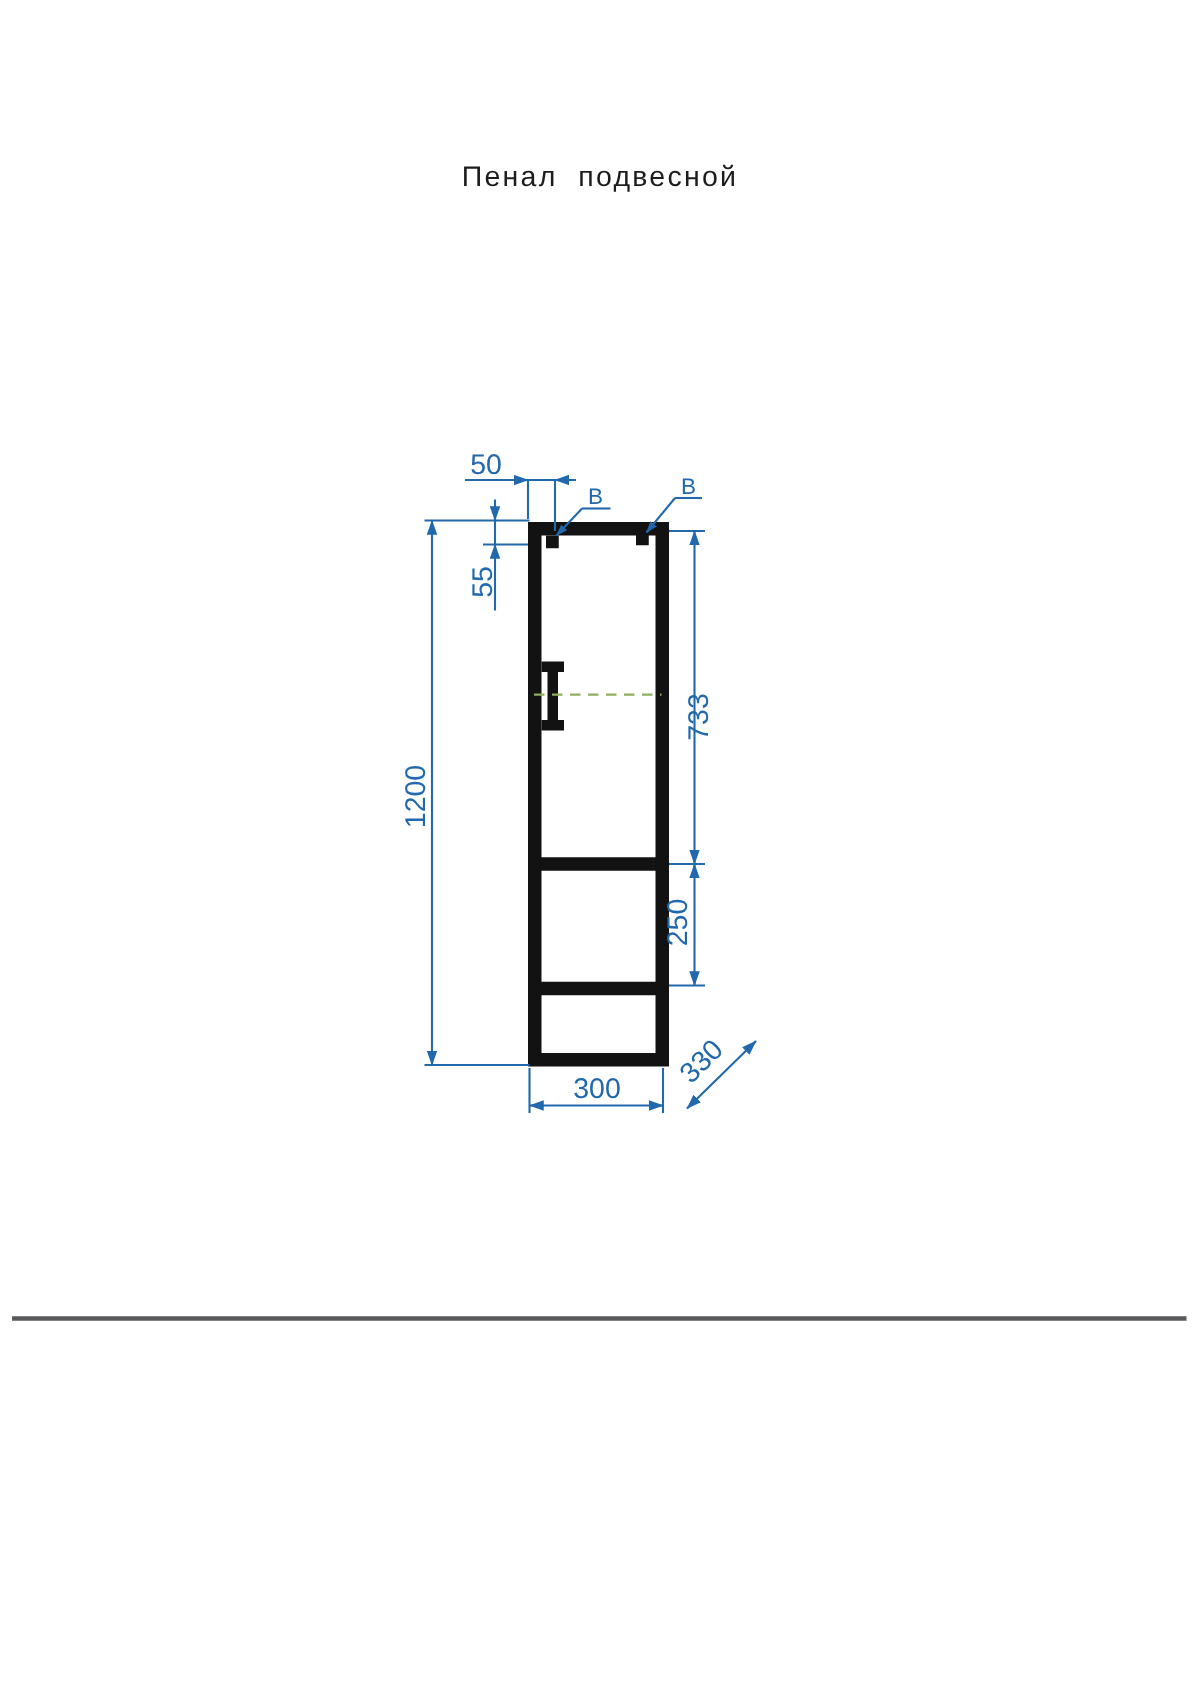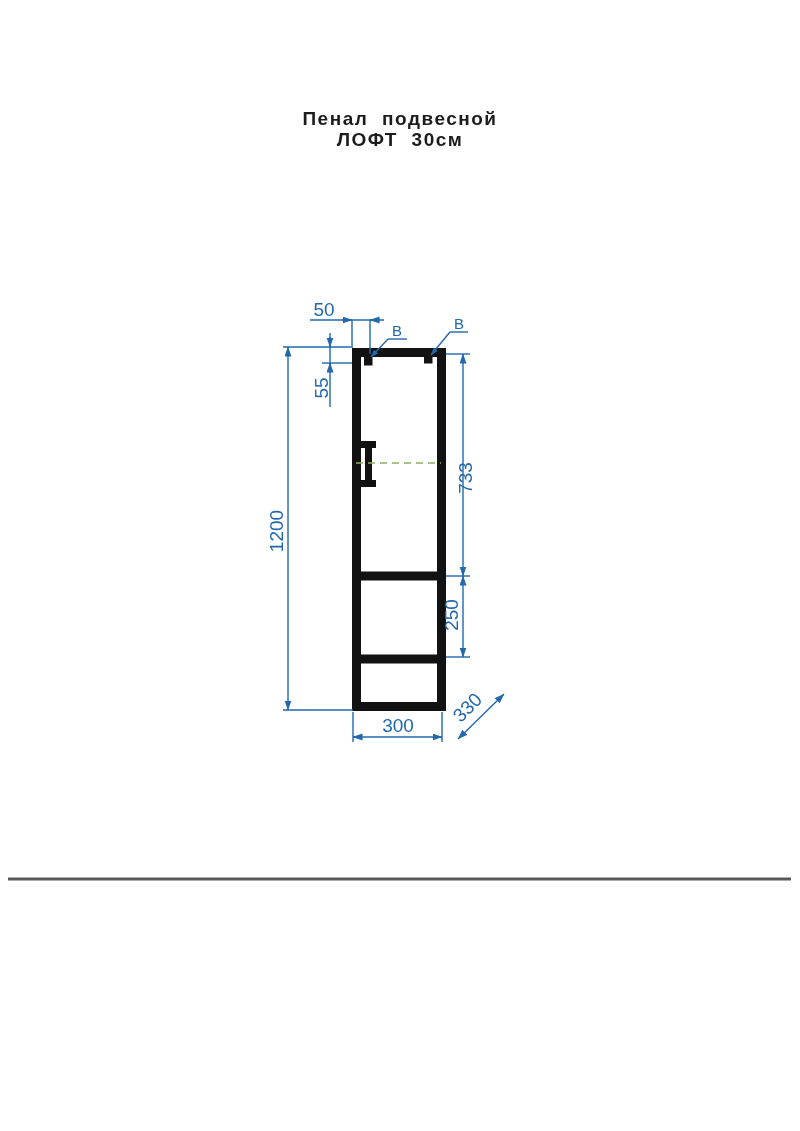--- a/index.html
+++ b/index.html
@@ -14,21 +14,21 @@
     position:absolute;
     left:200px;top:108px;width:400px;
     text-align:center;
     color:#1c1c1c;
   }
   #title .t-line{
     font-size:19px;
     letter-spacing:1.5px;
     word-spacing:7px;
     line-height:21px;
-    font-weight:bold;
+    font-weight:normal;
   }
   svg{position:absolute;left:0;top:0;}
   .dim-text{
     fill:#2268ad;
     font-family:"Liberation Sans", sans-serif;
     font-size:19px;
   }
   .mark-text{
     fill:#2268ad;
     font-family:"Liberation Sans", sans-serif;
@@ -39,21 +39,20 @@
   .page-divider{stroke:#58595b;stroke-width:3;}
   .centerline{stroke:#8fae60;stroke-width:1.5;stroke-dasharray:7 5;}
 </style>
 </head>
 <body>
 
 <div id="page">
 
   <div id="title">
     <div class="t-line">Пенал подвесной</div>
-    <div class="t-line">ЛОФТ 30см</div>
   </div>
 
   <svg width="800" height="1131" viewBox="0 0 800 1131">
     <defs>
       <marker id="arr" markerUnits="userSpaceOnUse" markerWidth="10" markerHeight="8" refX="9.5" refY="3.5" orient="auto-start-reverse">
         <path d="M0,0 L10,3.5 L0,7 z" fill="#2268ad"></path>
       </marker>
       <marker id="arr-sm" markerUnits="userSpaceOnUse" markerWidth="8" markerHeight="6" refX="7.5" refY="2.75" orient="auto-start-reverse">
         <path d="M0,0 L8,2.75 L0,5.5 z" fill="#2268ad"></path>
       </marker>

